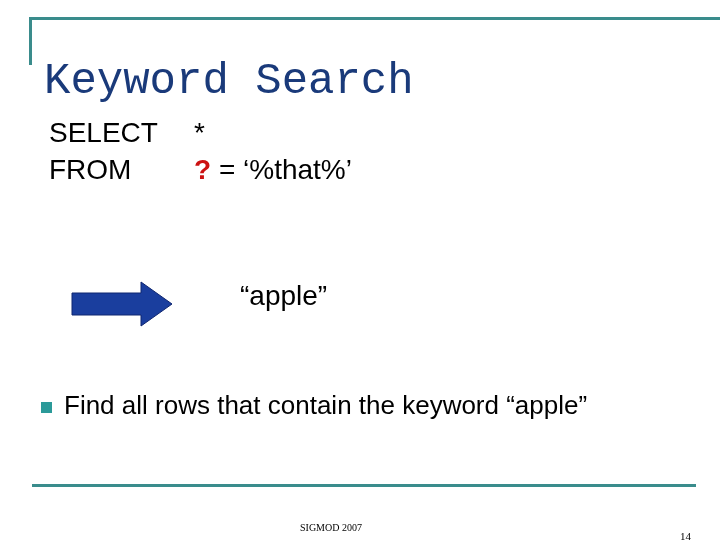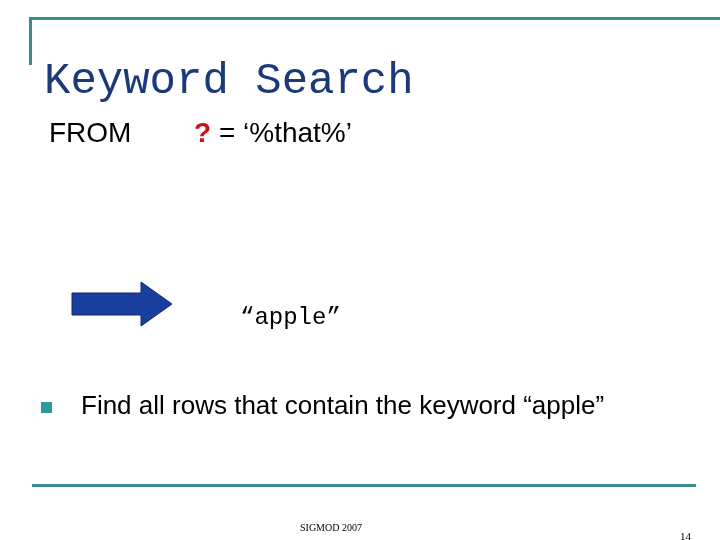--- a/index.html
+++ b/index.html
@@ -5,36 +5,40 @@
     html, body { margin:0; padding:0; }
     body { width:720px; height:540px; background:#ffffff; position:relative; overflow:hidden; }
     .title-frame-top { position:absolute; left:29px; top:17px; width:691px; height:3px; background:#3a8c8c; }
     .title-frame-left { position:absolute; left:29px; top:17px; width:3px; height:48px; background:#3a8c8c; }
     .title { position:absolute; left:44px; top:26px; font-family:Liberation Mono, monospace; font-size:44px; color:#1a3a7a; white-space:nowrap;margin-top:30px; }
     .sql { position:absolute; left:49px; top:114px; font-family:"Liberation Sans", sans-serif; font-size:28px; color:#000; line-height:37px; }
     .sql-row { display:flex; white-space:nowrap; }
     .kw { width:145px; }
     .q { color:#cc1111; font-weight:bold; }
     .arrow { position:absolute; left:71px; top:281px; width:102px; height:46px; }
-    .apple { position:absolute; left:240px; top:280px; font-family:Liberation Mono, monospace; font-size:24px; color:#000; white-space:nowrap;margin-top:24px; }
+    .apple { position:absolute; left:240px; top:280px; font-family:Liberation Sans, sans-serif; font-size:28px; color:#000; white-space:nowrap; }
     .bullet { position:absolute; left:41px; top:402px; width:11px; height:11px; background:#2b9a99; }
-    .bullet-text { position:absolute; left:64px; top:390px; font-family:"Liberation Sans", sans-serif; font-size:26px; color:#000; white-space:nowrap;margin-left:17px; }
+    .bullet-text { position:absolute; left:64px; top:390px; font-family:"Liberation Sans", sans-serif; font-size:26px; color:#000; white-space:nowrap; }
     .footer-line { position:absolute; left:32px; top:484px; width:664px; height:3px; background:#3a8c8c; }
     .footer-text { position:absolute; left:300px; top:522px; font-family:"Liberation Serif", serif; font-size:10px; color:#000; white-space:nowrap; }
     .page-num { position:absolute; left:680px; top:510px; font-family:"Liberation Serif", serif; font-size:11px; color:#000;margin-top:20px; }
   </style>
 </head>
 <body>
 
 <div>
   <div class="title-frame-top"></div>
   <div class="title-frame-left"></div>
   <div class="title">Keyword Search</div>
 
   <div class="sql">
+    <div class="sql-row">
+      <span class="kw">SELECT</span>
+      <span>*</span>
+    </div>
     <div class="sql-row">
       <span class="kw">FROM</span>
       <span class="q">?</span>
       <span style="white-space:pre;"> = ‘%that%’</span>
     </div>
   </div>
 
   <svg class="arrow" viewBox="0 0 102 46">
     <polygon points="1,12 70,12 70,1 101,23 70,45 70,34 1,34" fill="#1a3e9e" stroke="#0f2670" stroke-width="1"></polygon>
   </svg>

